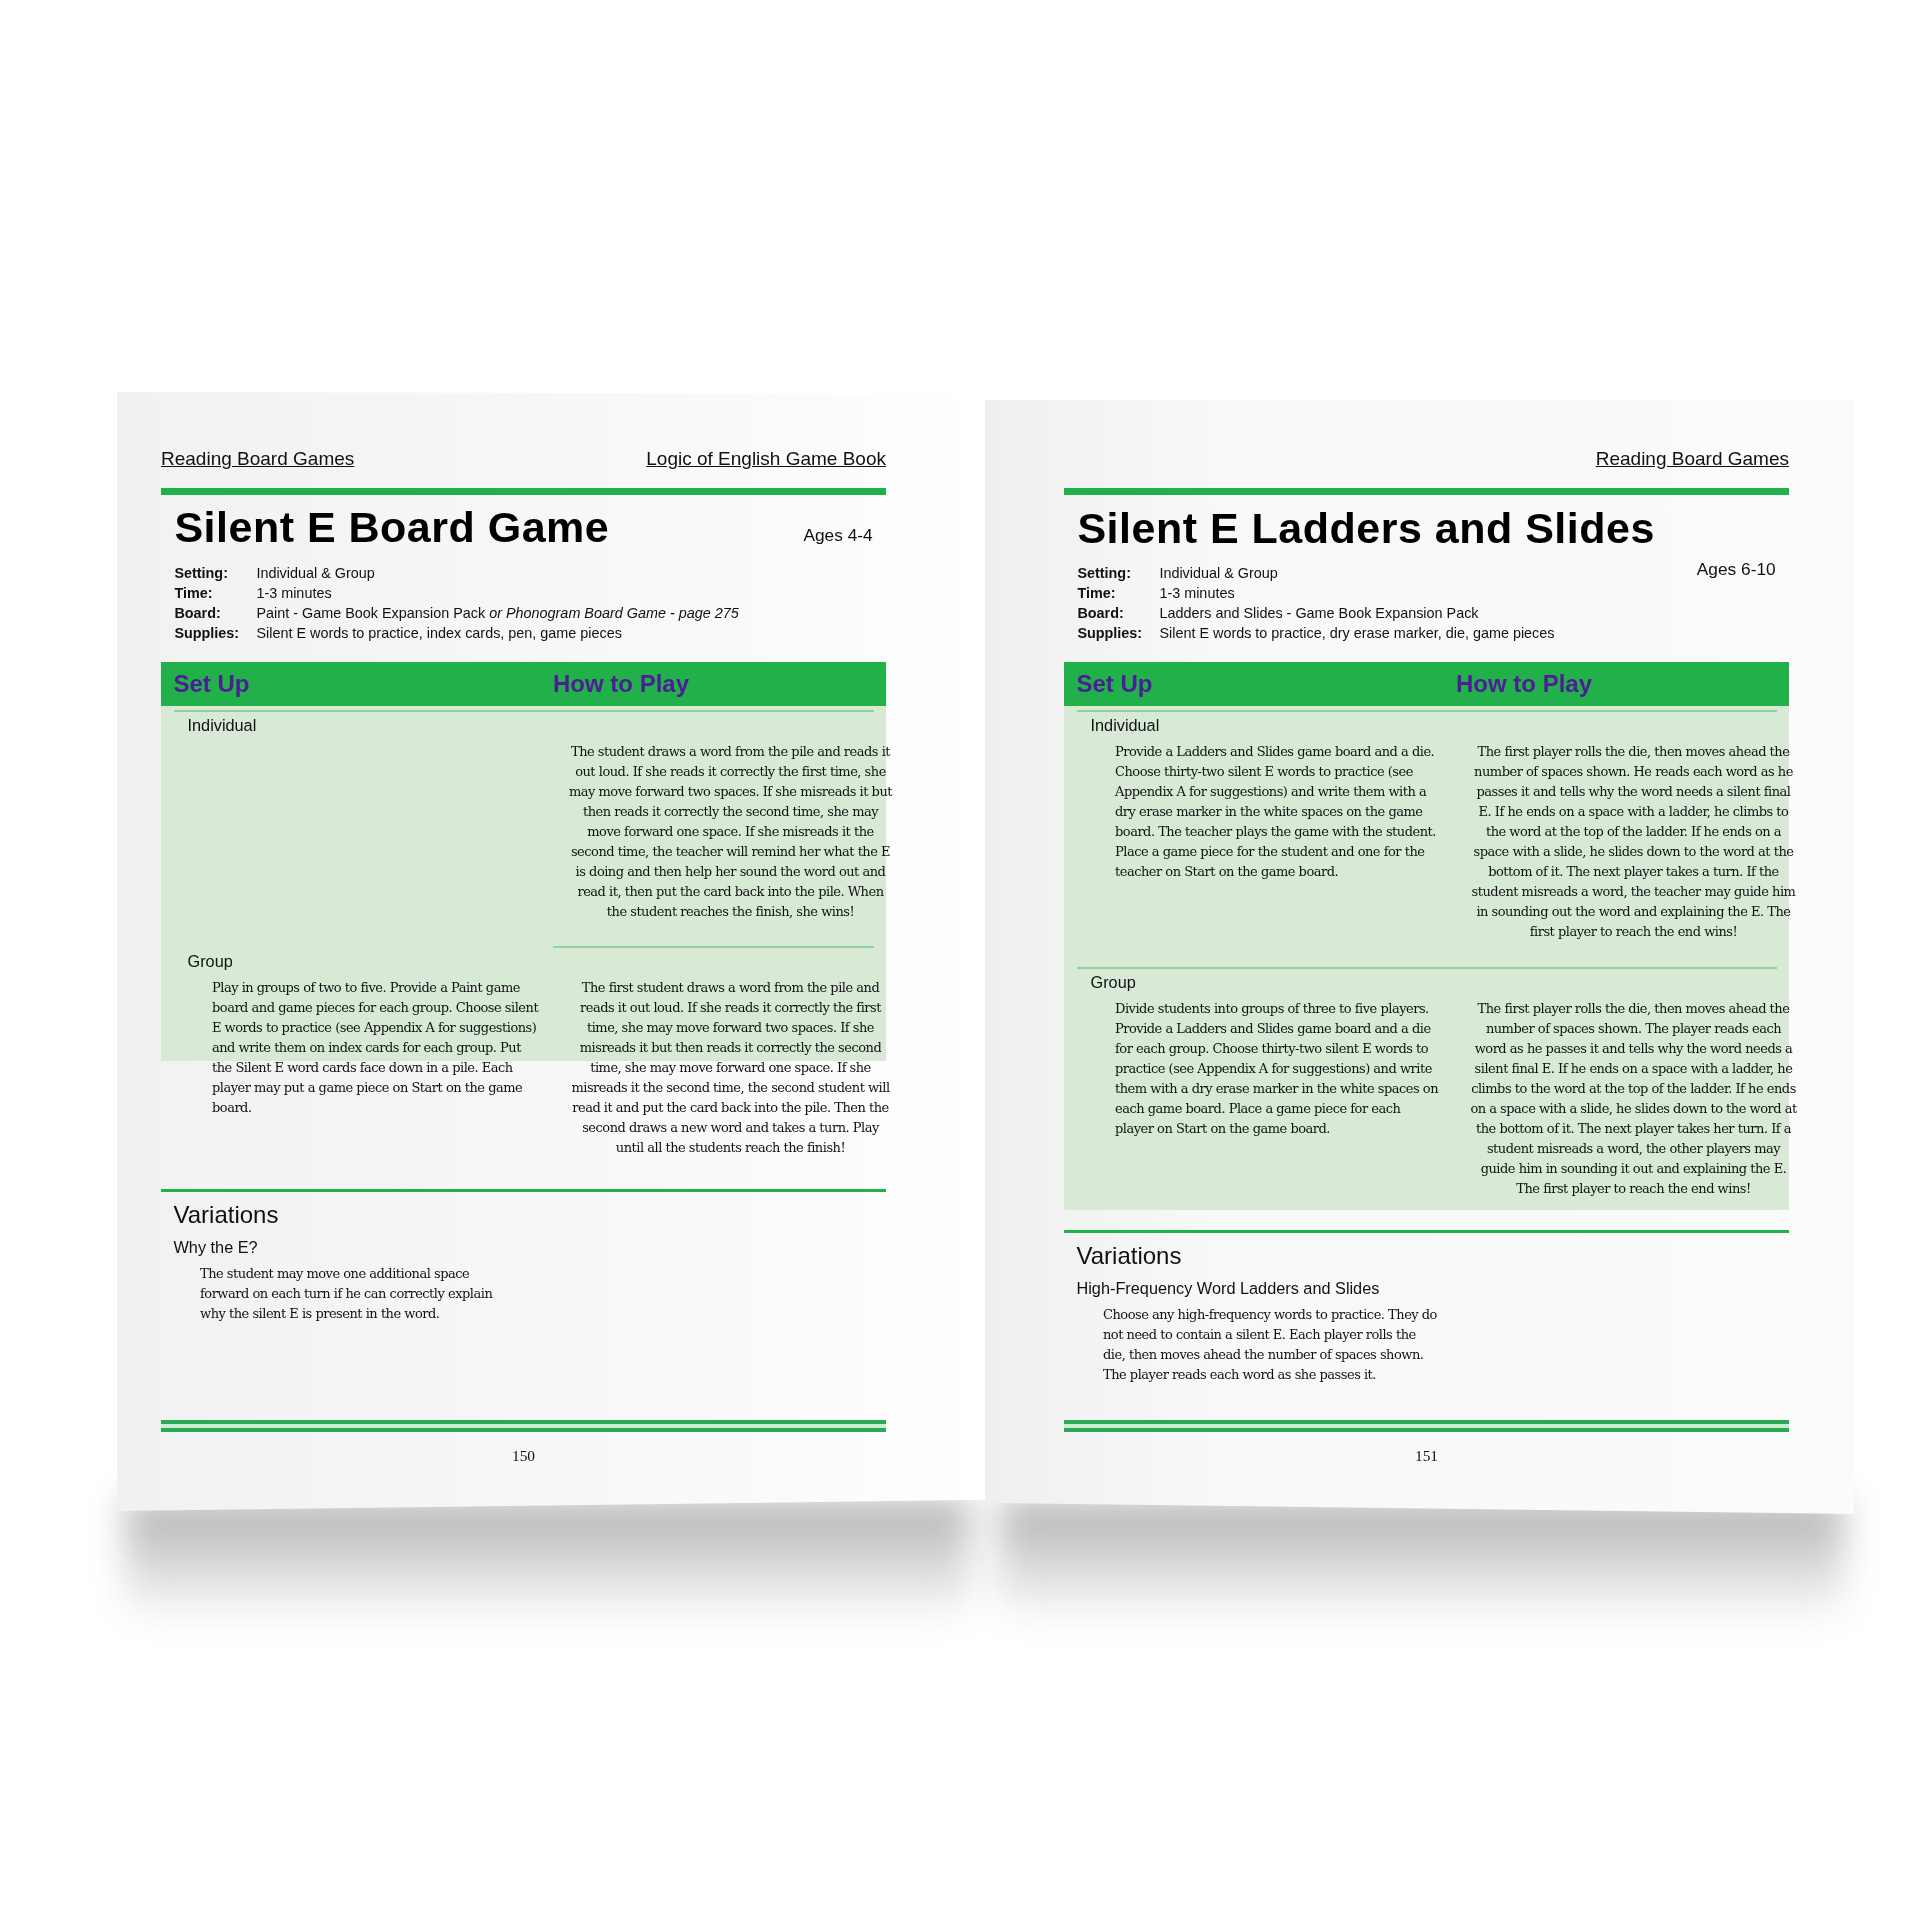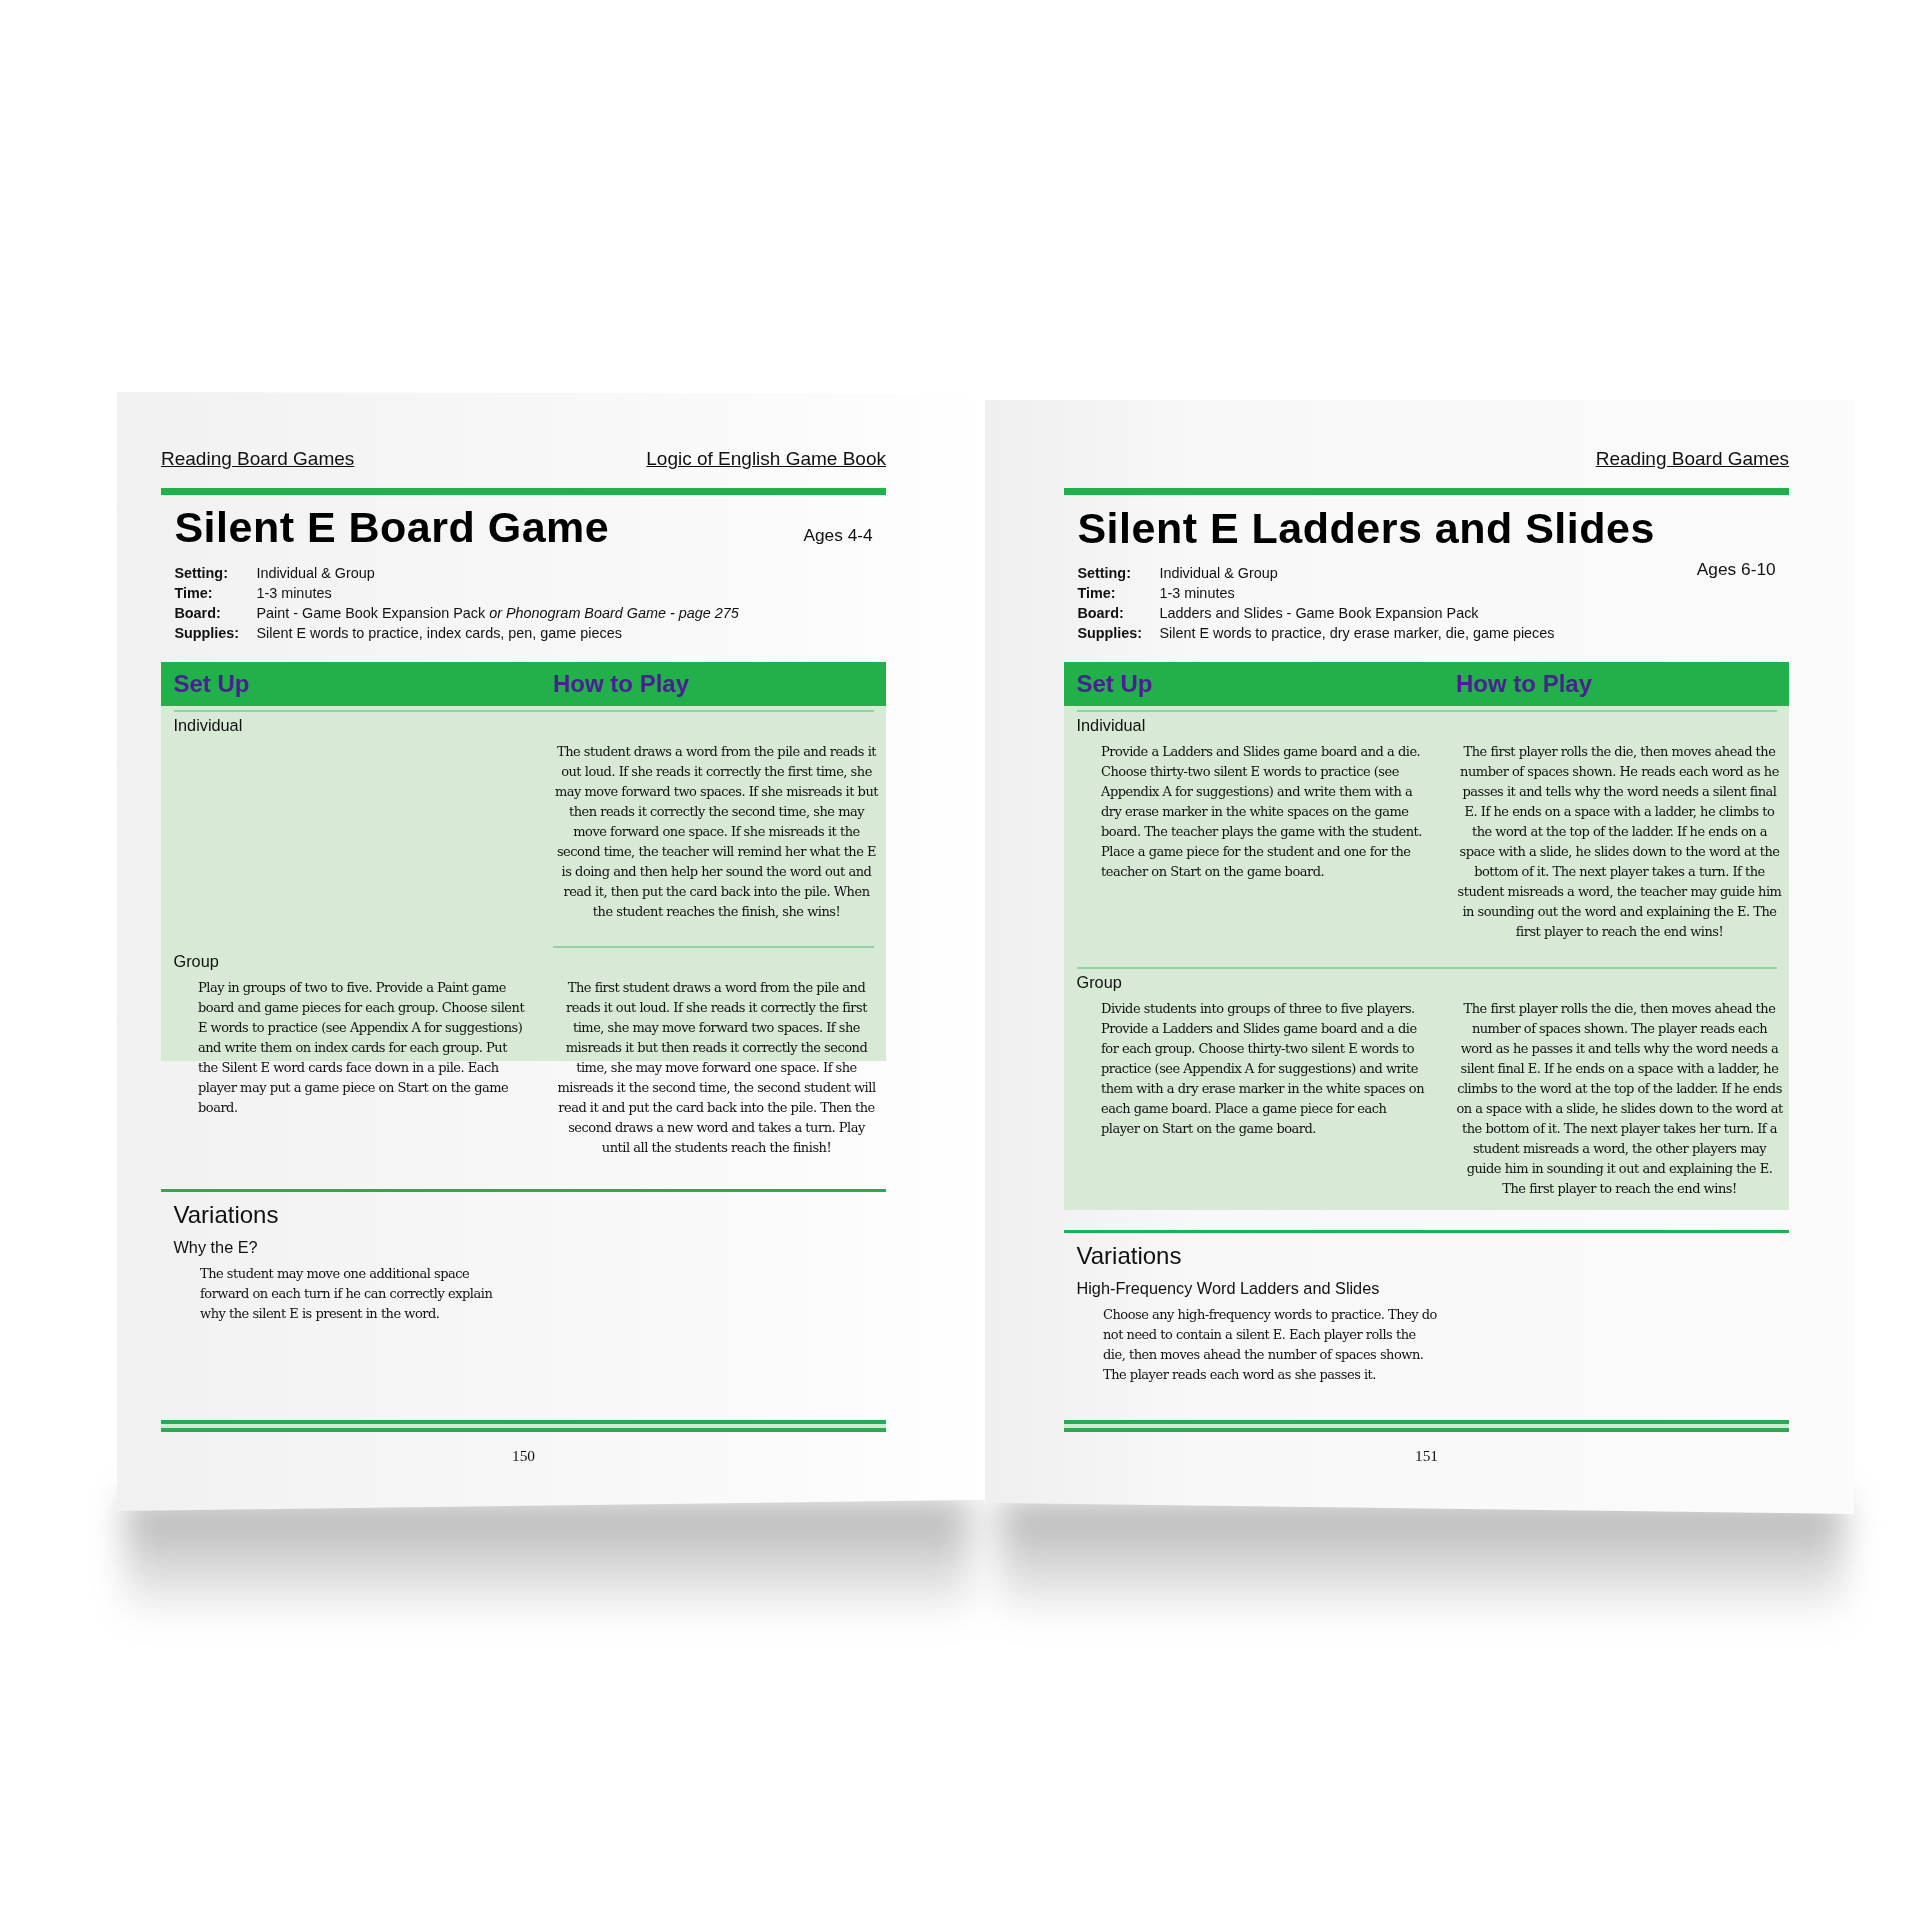--- a/index.html
+++ b/index.html
@@ -22,21 +22,21 @@
   .meta { position:absolute; top:171px; left:13.4px; font-size:14.4px; line-height:20px; }
   .meta-row { display:flex; }
   .meta-label { width:82px; font-weight:bold; }
   .meta-val i { font-style:italic; }
   .greenbox { position:absolute; left:0; width:725px; background:#d8ead6; }
   .band { height:44px; background:#22b04b; position:relative; }
   .band span { position:absolute; top:7.7px; font-size:24px; font-weight:bold; color:#4c1d95; }
   .band .c1 { left:12.5px; }
   .band .c2 { left:392px; }
   .thinrule { height:1.9px; background:#8fd39e; margin:3.8px 12.5px 0 12.5px; }
-  .sect { position:relative; }
+  .sect { position:relative;margin-left:14px; }
   .sect-label { position:absolute; left:12.5px; font-size:16.3px; color:#111; }
   .col { position:absolute; font-family:"DejaVu Serif", serif; font-size:13px; line-height:20px; color:#111; letter-spacing:-0.5px; }
   .col.a { left:37px; width:327px; }
   .col.b { left:392px; width:327px;text-align:center; }
   .greenrule { position:absolute; left:0; width:725px; height:2.9px; background:#22b04b; }
   .var-title { position:absolute; left:12.5px; font-size:24px; color:#111; }
   .var-sub { position:absolute; left:12.5px; font-size:16.3px; color:#111; }
   .var-body { position:absolute; left:39px; width:317px; font-family:"DejaVu Serif", serif; font-size:13px; line-height:20px; color:#111; letter-spacing:-0.5px; }
   .dbl { position:absolute; left:0; width:725px; height:11.5px; background:linear-gradient(to bottom,#2ca955 0,#2ca955 3.8px,#c8f0cf 3.8px,#c8f0cf 7.7px,#2ca955 7.7px,#2ca955 11.5px); }
   .pnum { position:absolute; left:0; width:725px; text-align:center; font-family:"Liberation Serif", serif; font-size:15.4px; color:#111; }

